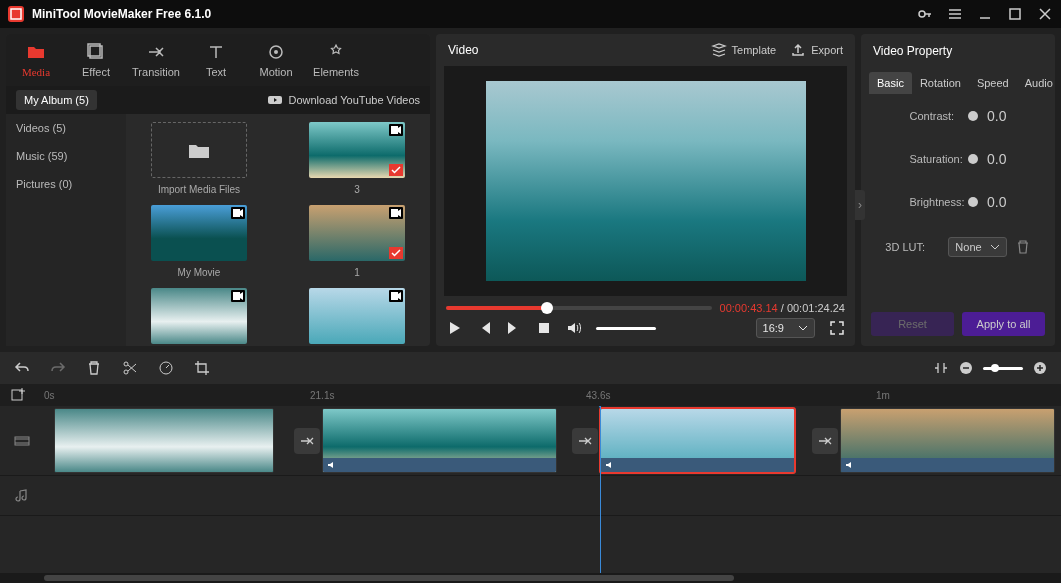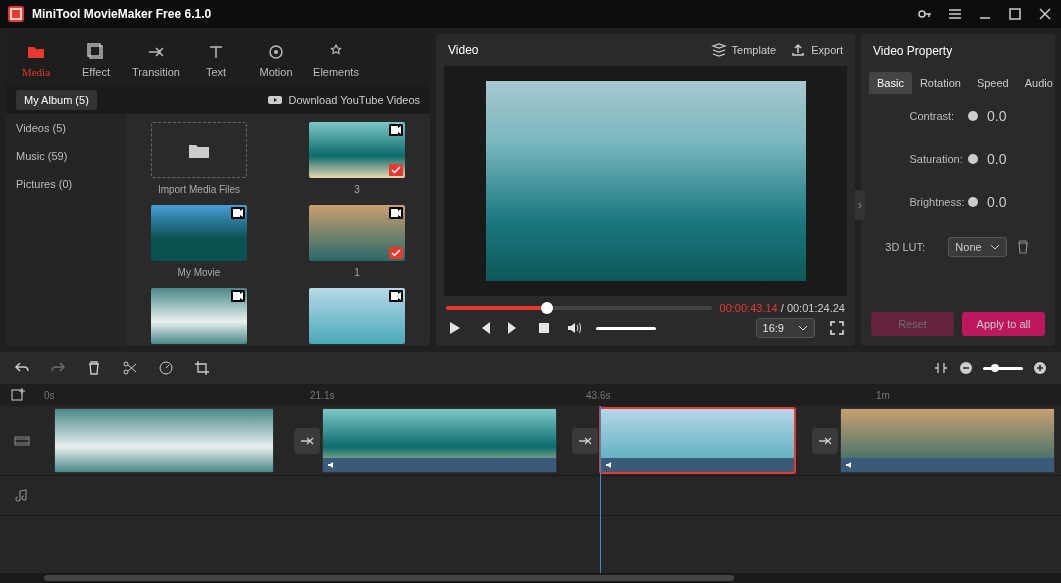--- a/index.html
+++ b/index.html
@@ -73,21 +73,21 @@
 .prop-tabs span { padding: 5px 8px; font-size: 11px; cursor: pointer; color: #ccc; border-radius: 3px 3px 0 0; }
 .prop-tabs span.active { background: #444; color: #fff; }
 .prop-body { padding: 10px 10px; display: flex; flex-direction: column; gap: 27px; align-items: center; }
 .prop-row { display: flex; align-items: center; gap: 8px; }
 .prop-row .plbl { width: 55px; font-size: 11px; color: #bbb; }
 .prop-row .slider { flex: 1; height: 3px; background: #555; border-radius: 2px; position: relative; }
 .prop-row .slider .k { position: absolute; left: 50%; top: 50%; width: 10px; height: 10px; background: #ccc; border-radius: 50%; transform: translate(-50%,-50%); }
 .prop-row .val { width: 26px; text-align: right; font-size: 14px; color: #ccc; }
 .prop-row .sel { flex: 1; background: #3a3a3a; border: 1px solid #555; padding: 3px 6px; font-size: 11px; display: flex; justify-content: center; gap: 8px; align-items: center; border-radius: 3px; }
 .prop-foot { margin-top: auto; display: flex; gap: 8px; padding: 10px; }
-.prop-foot button { flex: 1; background: #be185d; border: none; color: #ccc; padding: 6px; border-radius: 3px; font-size: 11px; cursor: pointer; }
+.prop-foot button { flex: 1; background: #4c1d95; border: none; color: #ccc; padding: 6px; border-radius: 3px; font-size: 11px; cursor: pointer; }
 .prop-foot button.disabled { opacity: 0.4; cursor: default; }
 .expand-handle { position: absolute; left: 855px; top: 190px; width: 10px; height: 30px; background: #333; border-radius: 0 3px 3px 0; display: flex; align-items: center; justify-content: center; color: #888; cursor: pointer; }
 
 
 .timeline { flex: 1; background: #262626; display: flex; flex-direction: column; }
 .tl-tools { display: flex; align-items: center; gap: 20px; padding: 8px 14px; background: #2a2a2a; color: #ccc; }
 .tl-tools .right { margin-left: auto; display: flex; align-items: center; gap: 10px; }
 .zoom-track { width: 40px; height: 3px; background: #fff; border-radius: 2px; position: relative; }
 .zoom-track .k { position: absolute; left: 30%; top: 50%; width: 8px; height: 8px; background: #fff; border-radius: 50%; transform: translate(-50%,-50%); }
 .tl-ruler { position: relative; height: 22px; background: #1e1e1e; display: flex; align-items: center; }

